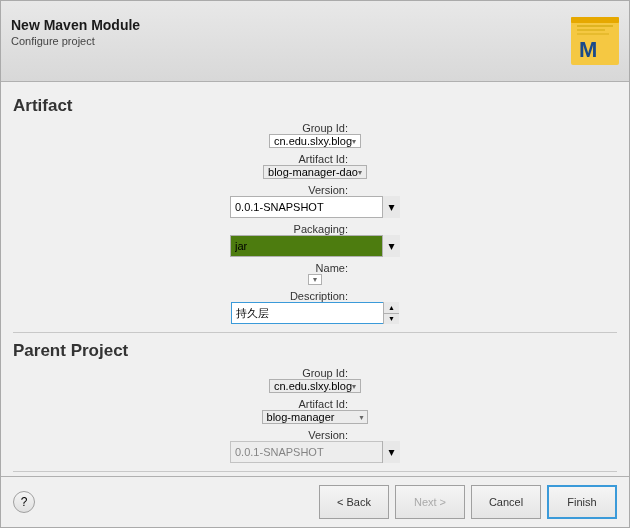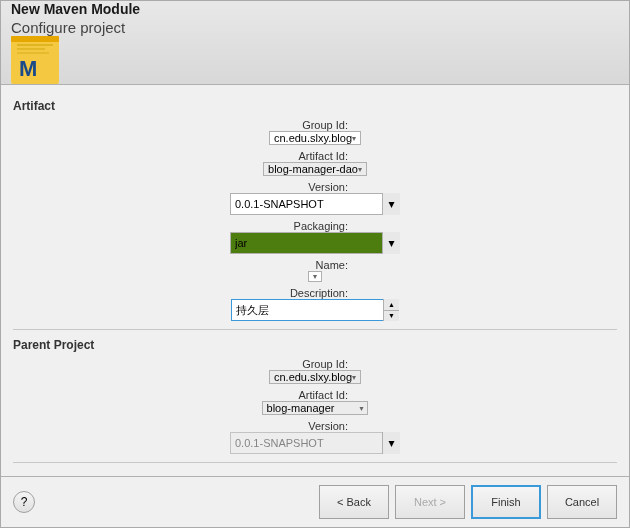--- a/index.html
+++ b/index.html
@@ -16,49 +16,48 @@
       width: 630px;
       height: 528px;
       background: #f0f0f0;
       border: 1px solid #aaa;
       display: flex;
       flex-direction: column;
     }
     .header {
       background: linear-gradient(to bottom, #e8e8e8, #d8d8d8);
       border-bottom: 1px solid #b0b0b0;
-      padding: 0 10px;
+      padding: 16px 10px;
       display: flex;
       align-items: flex-start;
       justify-content: space-between;
-      flex-direction: column;
     }
     .header-left {}
     .header-title {
       font-size: 14px;
       font-weight: bold;
       color: #1a1a1a;
     }
     .header-subtitle {
-      font-size: 15px;
+      font-size: 11px;
       color: #444;
       margin-top: 2px;
     }
     .maven-icon {
       width: 48px;
       height: 48px;
       position: relative;
     }
     .content {
       flex: 1;
       padding: 10px 12px;
       overflow-y: auto;
     }
     .section-label {
-      font-size: 12px;
+      font-size: 17px;
       font-weight: bold;
       color: #333;
       margin-bottom: 6px;
       margin-top: 4px;
     }
     .form-row {
       display: flex;
       align-items: center;
       margin-bottom: 5px;
       flex-direction: column;
@@ -333,17 +332,17 @@
 
   </div>
 
   <div class="footer">
     <div class="footer-left">
       <button class="help-btn">?</button>
     </div>
     <div class="footer-right">
       <button class="btn">&lt; Back</button>
       <button class="btn disabled" disabled="">Next &gt;</button>
+      <button class="btn">Cancel</button>
       <button class="btn primary">Finish</button>
-      <button class="btn">Cancel</button>
     </div>
   </div>
 </div>
 
 </body></html>

